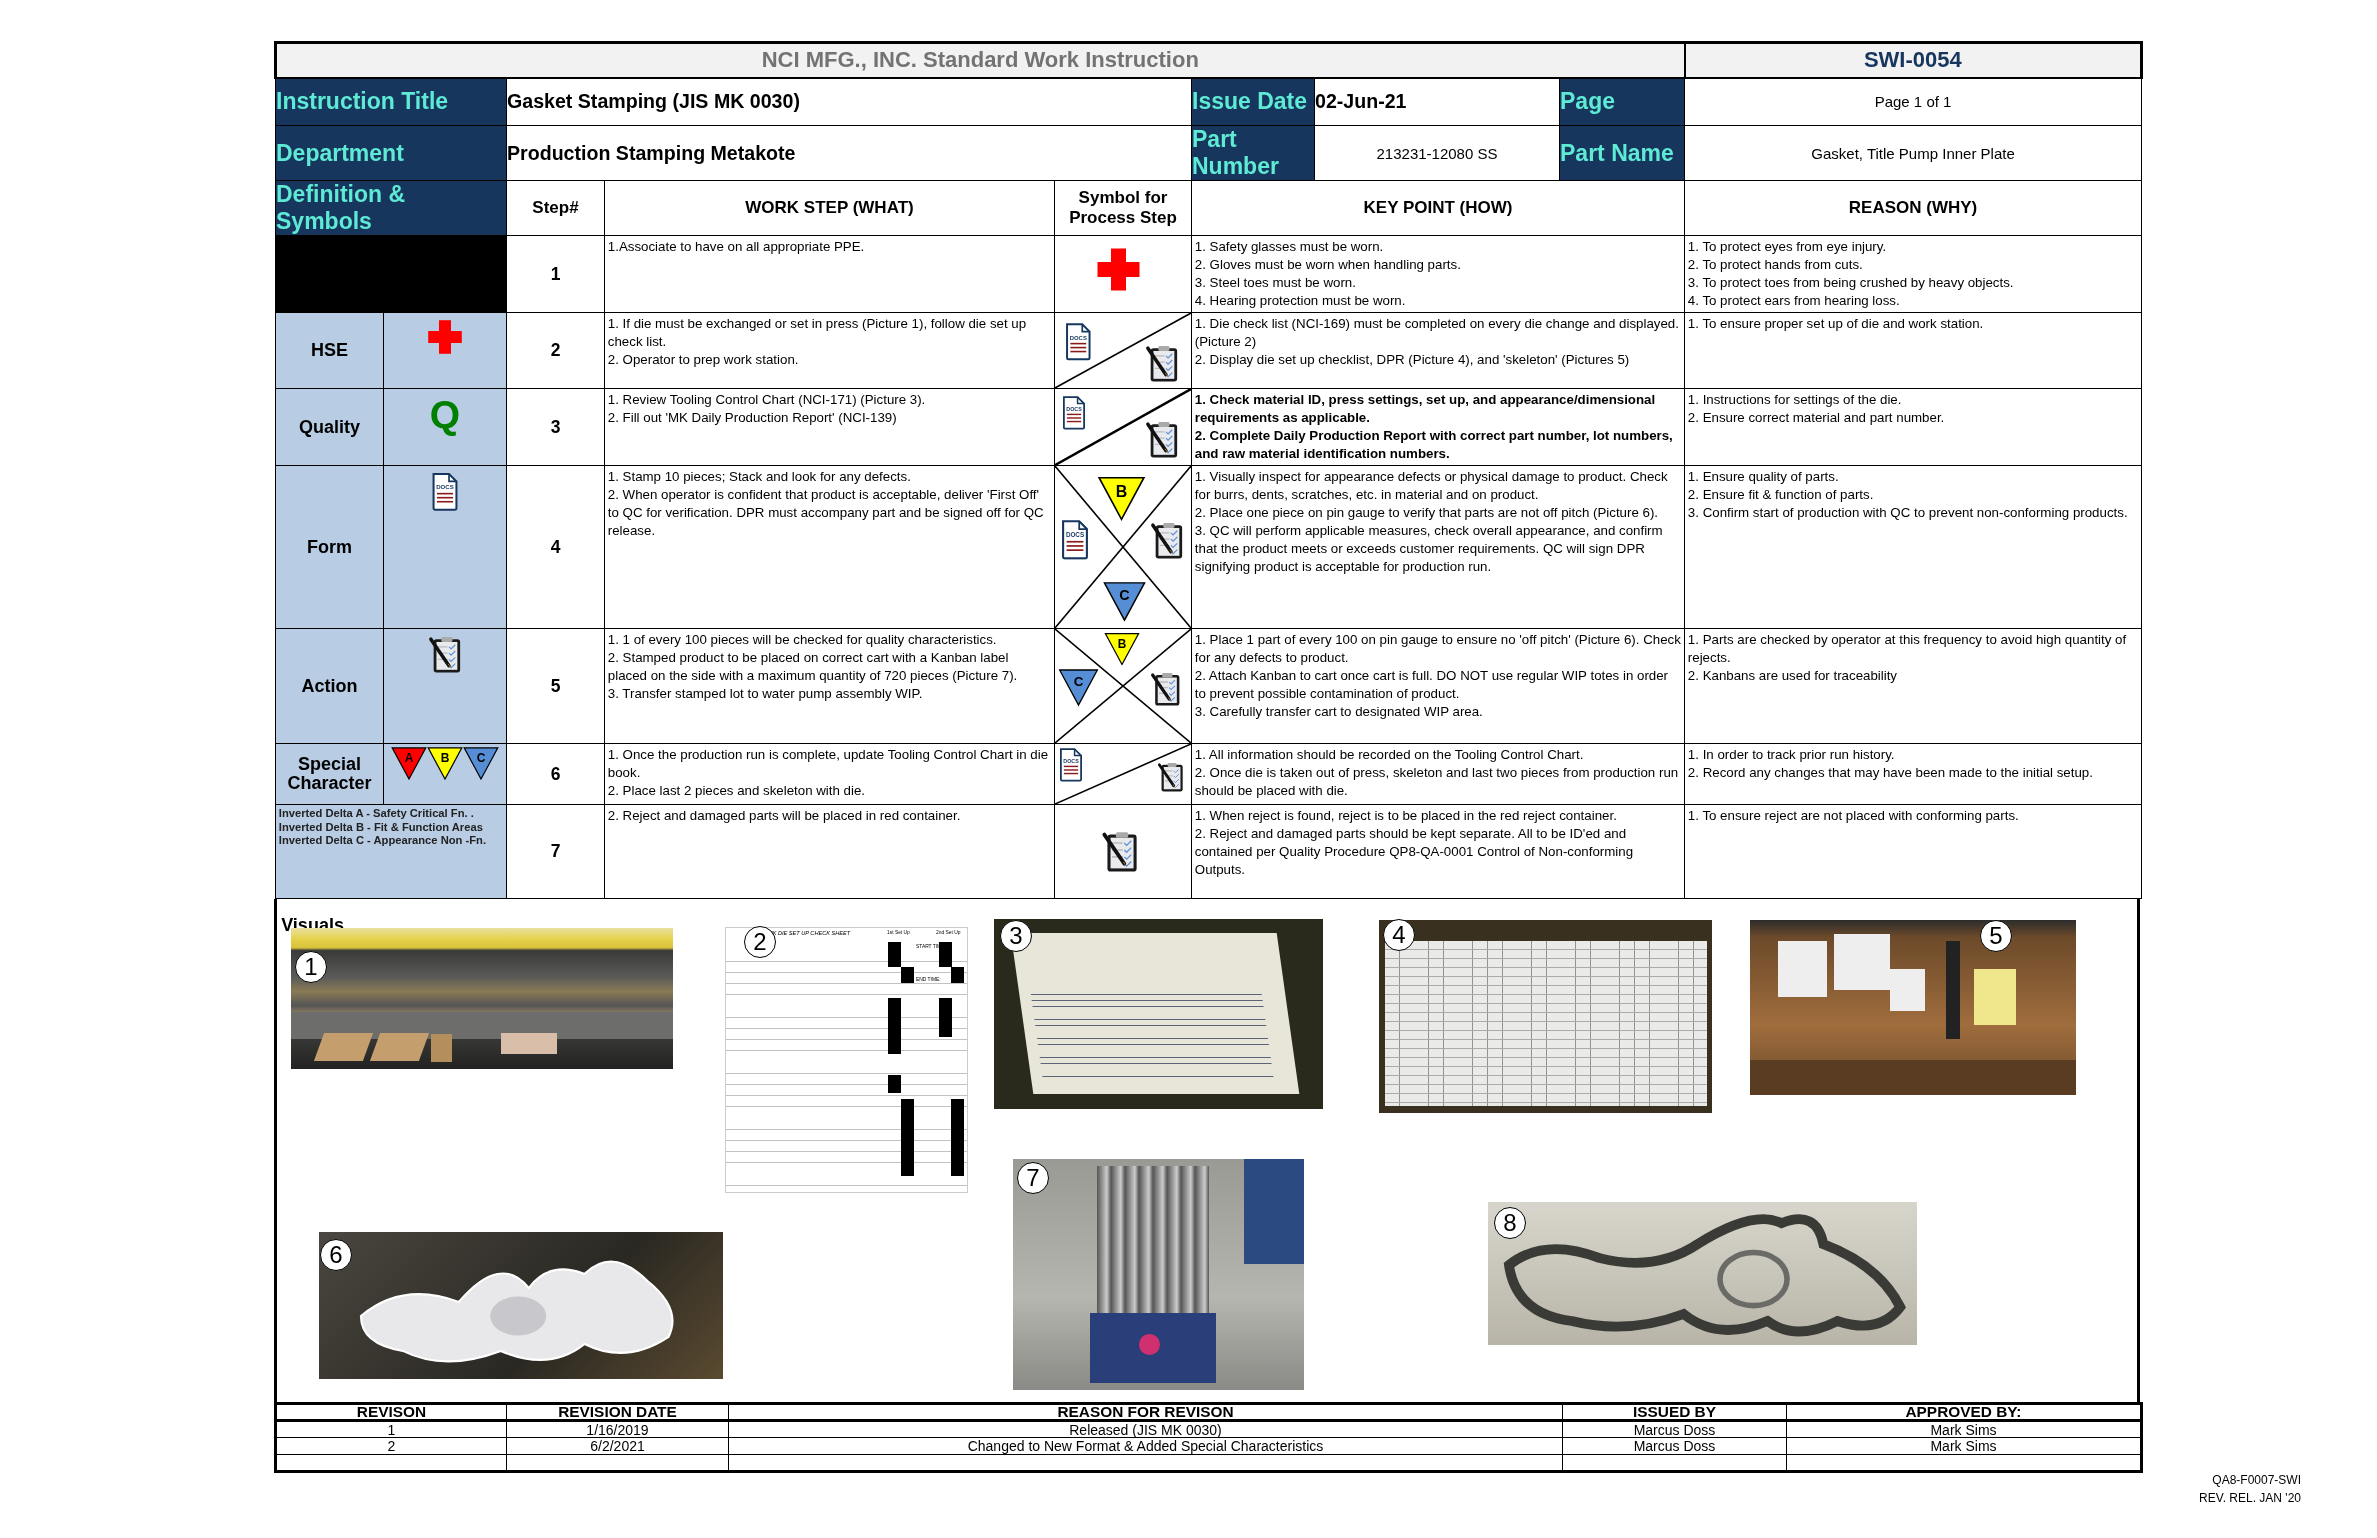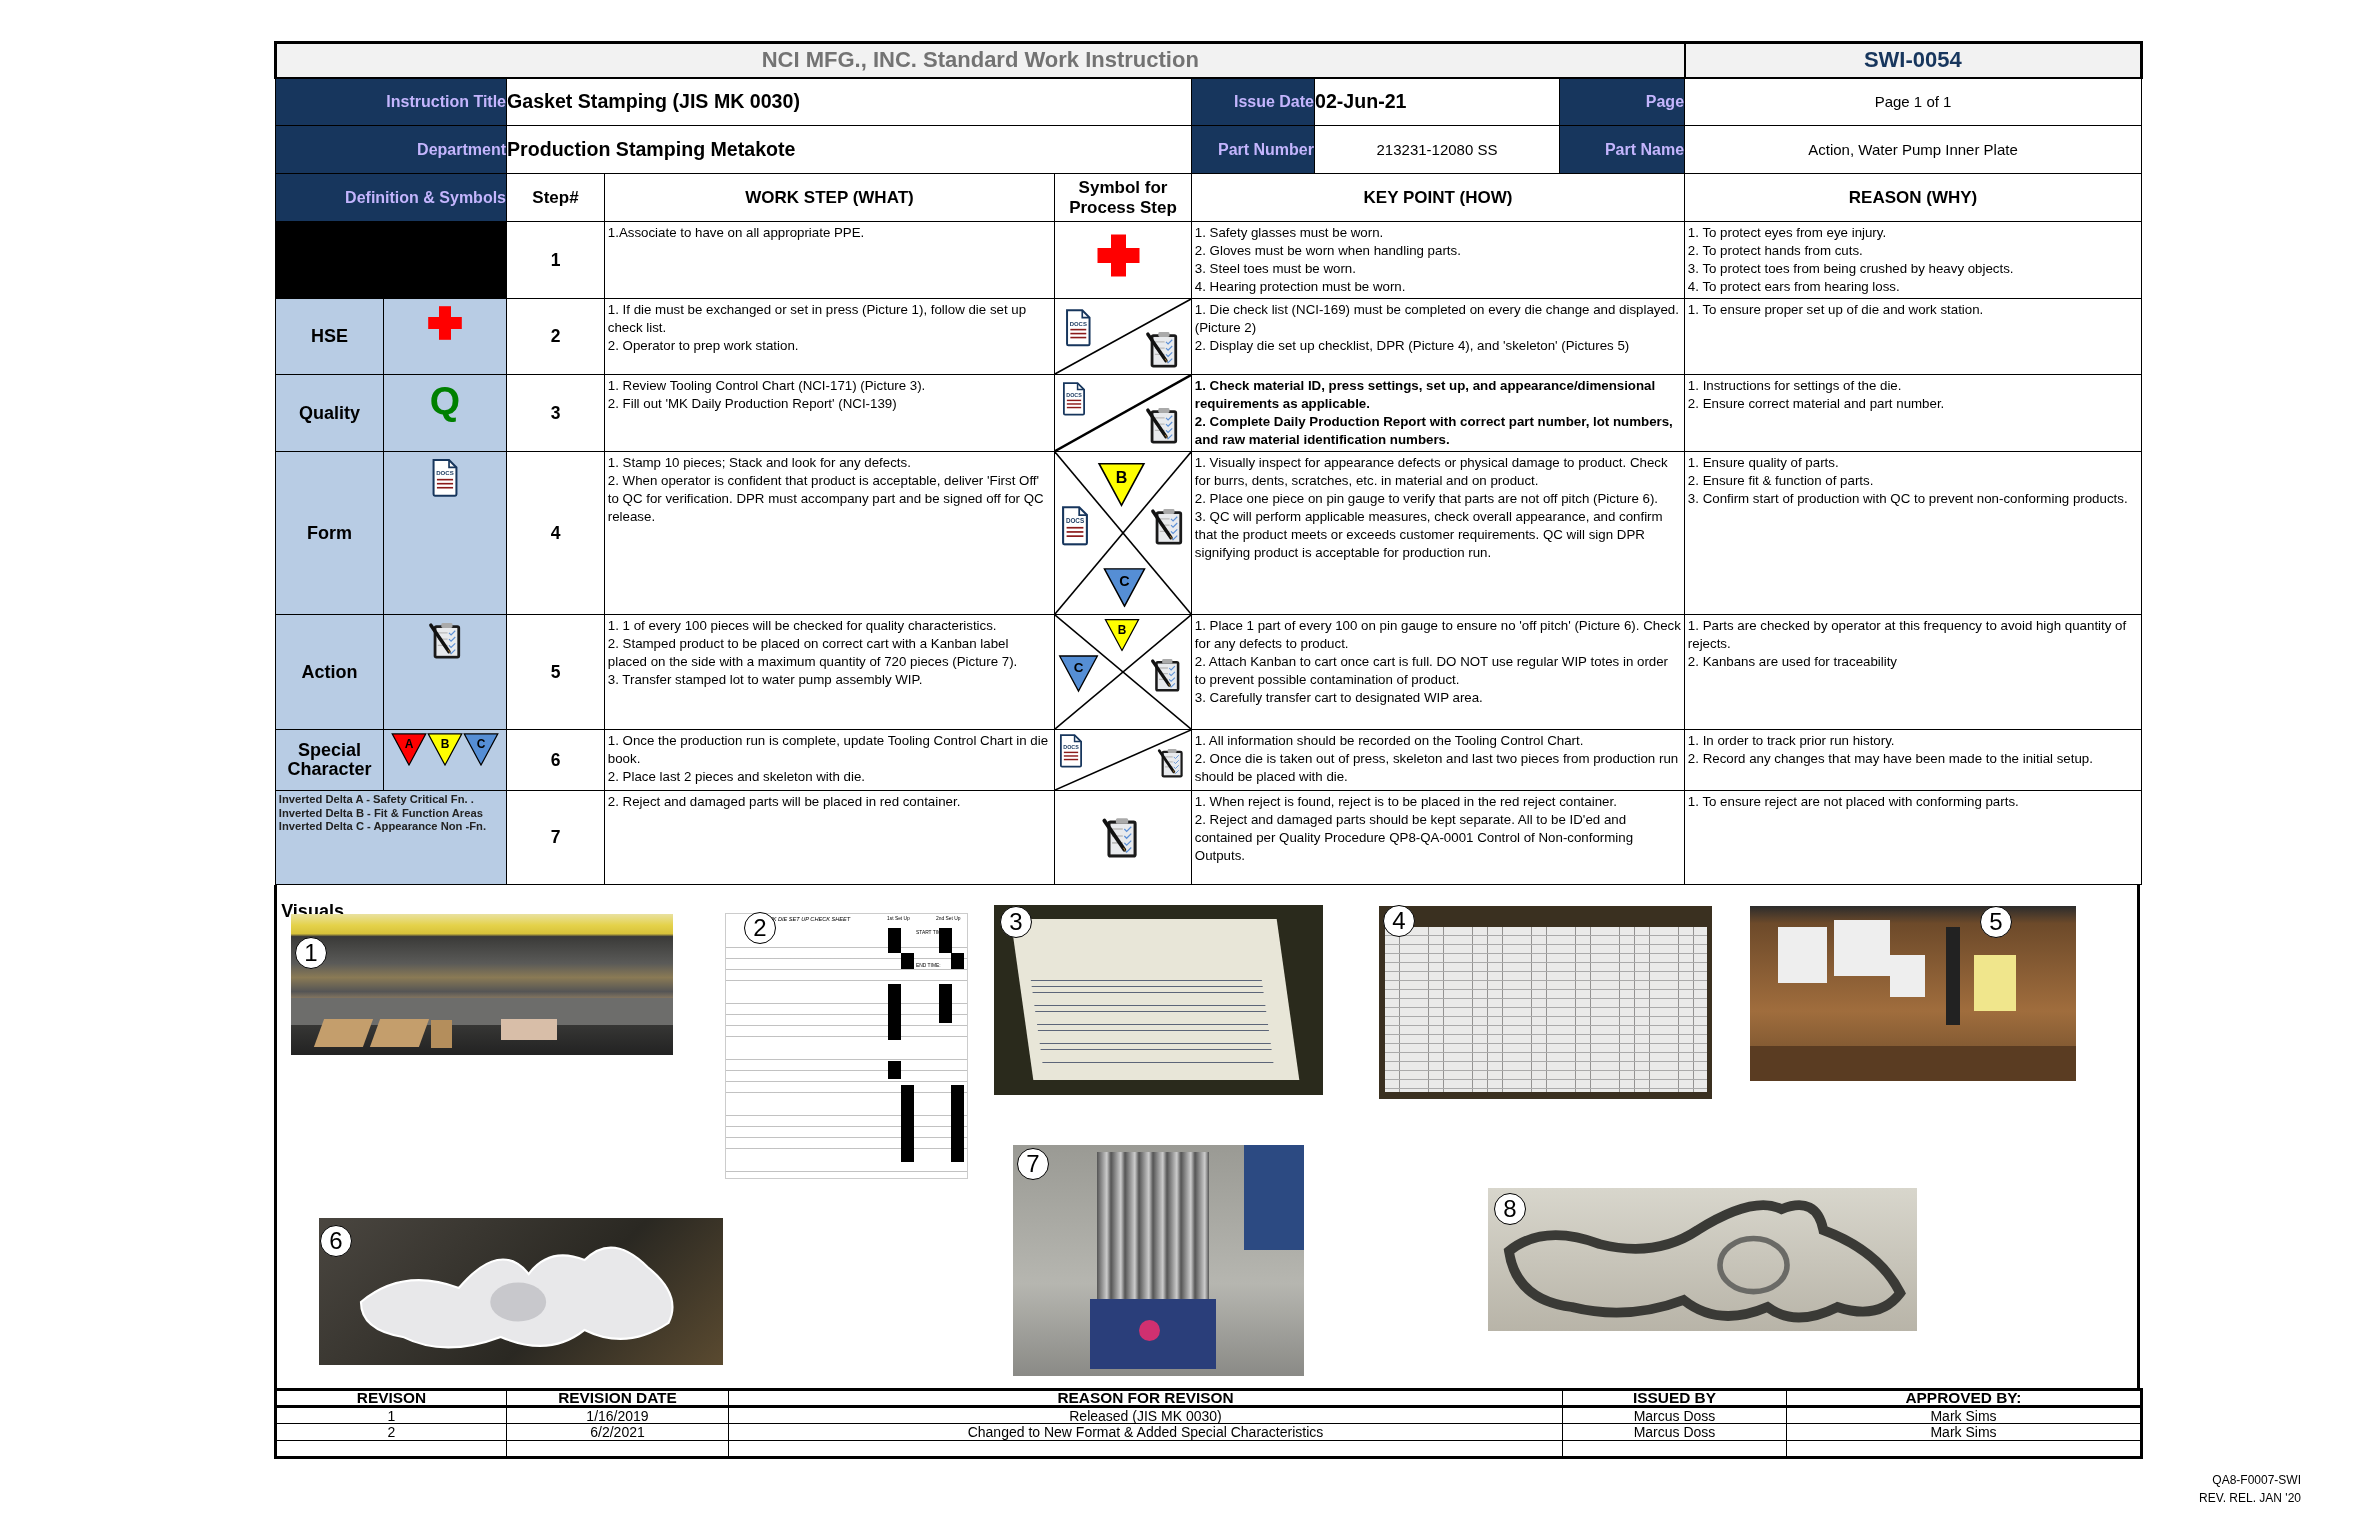--- a/index.html
+++ b/index.html
@@ -6,21 +6,21 @@
   html, body { width: 2377px; height: 1538px; background: #ffffff; overflow: hidden; }
   body { font-family: "Liberation Sans", sans-serif; color: #000; position: relative; }
 
   #sheet { position: absolute; left: 274px; top: 41px; width: 1866px; }
 
   table.grid { border-collapse: collapse; width: 100%; table-layout: fixed; }
   table.grid td { border: 1.4px solid #000; vertical-align: top; }
 
   .hdr-title { background: #f2f2f2; color: #737373; font-weight: bold; font-size: 22px; text-align: center; vertical-align: middle !important; height: 35px; border-width: 3.5px 2.1px 2.1px 3.5px !important; }
   .swi { background: #f2f2f2; color: #17365d; font-weight: bold; font-size: 22px; text-align: center; vertical-align: middle !important; border-width: 3.5px 3.5px 2.1px 2.1px !important; }
-  .lbl { background: #17365d; color: #c4b5fd; font-weight: bold; font-size: 16px; text-align: right; vertical-align: middle !important; height: 48px; }
+  .lbl { background: #17365d; color: #5eead4; font-weight: bold; font-size: 23px; text-align: left; vertical-align: middle !important; height: 48px; }
   .val { background: #fff; font-weight: bold; font-size: 19.6px; text-align: left; vertical-align: middle !important; }
   .valn { background: #fff; font-size: 15px; text-align: center; vertical-align: middle !important; }
   .colh { font-weight: bold; font-size: 17px; text-align: center; vertical-align: middle !important; height: 48px; line-height: 1.15; }
 
   .def { background: #b8cce4; font-weight: bold; font-size: 18px; text-align: center; vertical-align: middle !important; }
   .defi { background: #b8cce4; text-align: center; vertical-align: top !important; padding-top: 5.6px; }
   .blk { background: #000; }
   .legend { background: #b8cce4; font-size: 11.2px; font-weight: bold; line-height: 13.3px; padding: 2.1px 2.8px; color: #222; }
 
   .stepno { font-weight: bold; font-size: 17.5px; text-align: center; vertical-align: middle !important; }
@@ -108,21 +108,21 @@
       <td class="val">02-Jun-21</td>
       <td class="lbl">Page</td>
       <td class="valn">Page 1 of 1</td>
     </tr>
     <tr>
       <td class="lbl" colspan="2">Department</td>
       <td class="val" colspan="3">Production Stamping Metakote</td>
       <td class="lbl">Part Number</td>
       <td class="valn">213231-12080 SS</td>
       <td class="lbl">Part Name</td>
-      <td class="valn">Action, Water Pump Inner Plate</td>
+      <td class="valn">Gasket, Title Pump Inner Plate</td>
     </tr>
     <tr>
       <td class="lbl" colspan="2">Definition &amp; Symbols</td>
       <td class="colh">Step#</td>
       <td class="colh">WORK STEP (WHAT)</td>
       <td class="colh"><span>Symbol for</span><br><span>Process Step</span></td>
       <td class="colh" colspan="3">KEY POINT (HOW)</td>
       <td class="colh">REASON (WHY)</td>
     </tr>
 

